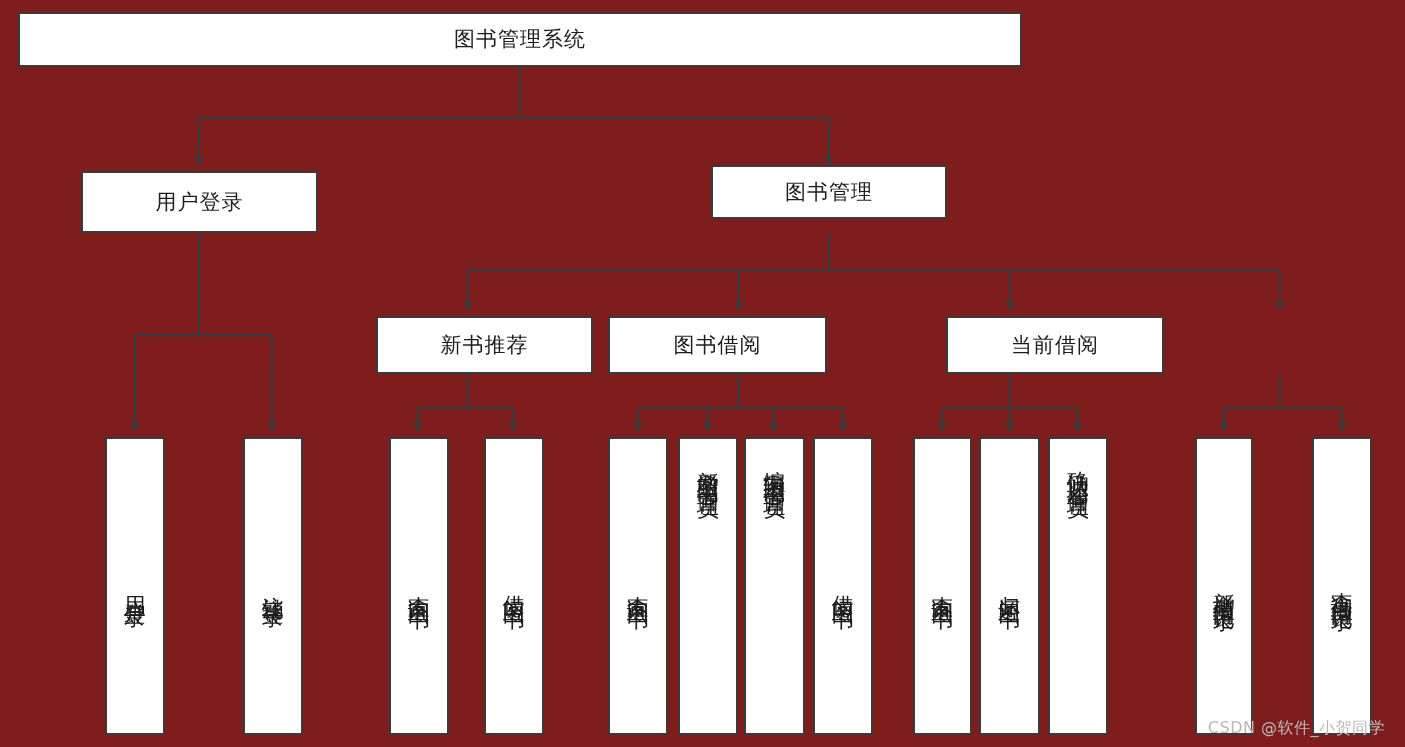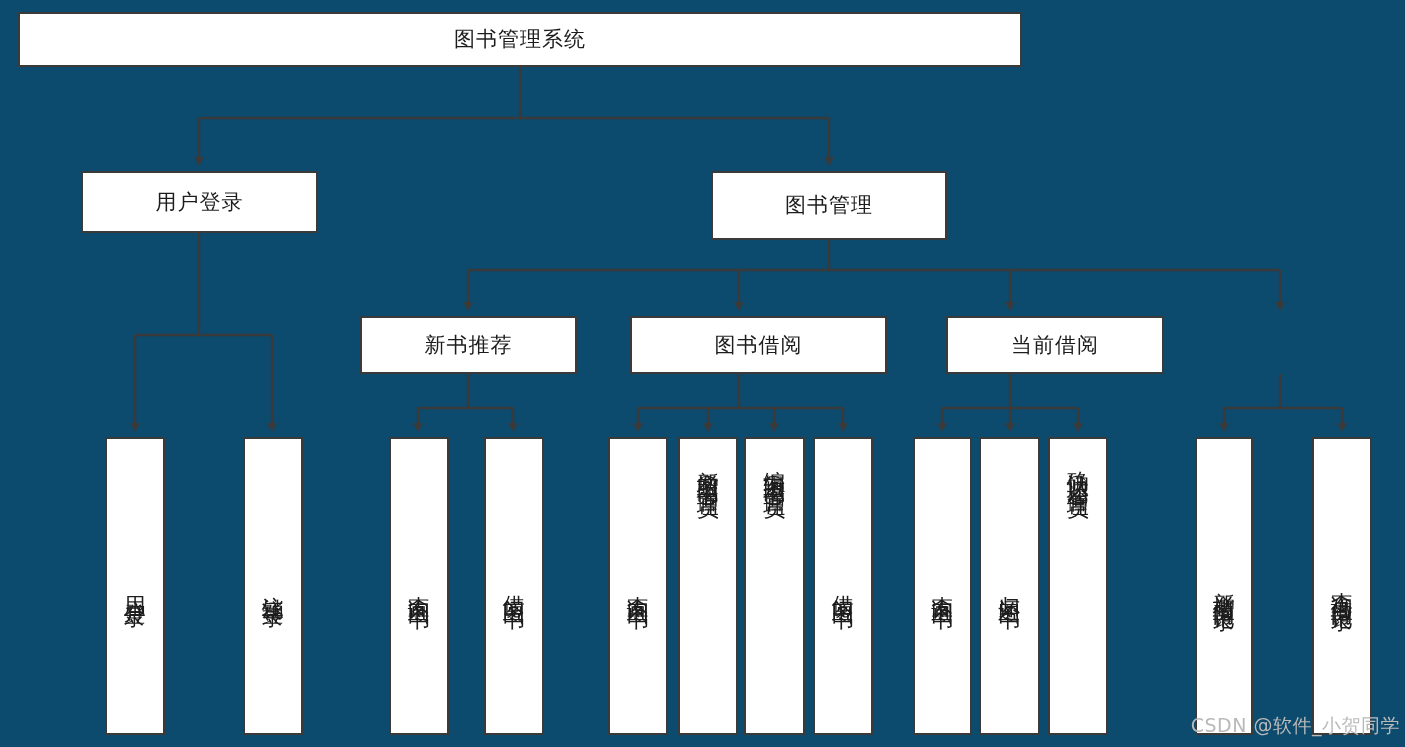--- a/index.html
+++ b/index.html
@@ -7,21 +7,21 @@
     padding: 0;
     background: #ffffff;
   }
   body {
     font-family: "DejaVu Sans", "Liberation Sans", sans-serif;
   }
   #canvas {
     position: relative;
     width: 1405px;
     height: 747px;
-    background: #0c4a6e;
+    background: #7f1d1d;
     overflow: hidden;
   }
   svg.edges {
     position: absolute;
     left: 0;
     top: 0;
     width: 1405px;
     height: 747px;
     pointer-events: none;
   }
@@ -51,23 +51,23 @@
     letter-spacing: 4px;
     font-size: 22px;
     white-space: nowrap;
   }
   .node.vertical.mid {
     align-items: center;
     padding-top: 0;
   }
   #watermark {
     position: absolute;
-    right: 5px;
+    right: 20px;
     bottom: 8px;
-    font-size: 19px;
+    font-size: 16px;
     color: #b9b9b9;
     letter-spacing: 0.5px;
     white-space: nowrap;
   }
 </style>
 </head>
 <body>
 
 <div id="canvas">
 
@@ -121,28 +121,28 @@
     </g>
   </svg>
 
   <div class="node" style="left:18px; top:12px; width:1004px; height:55px;">
     <span class="label">图书管理系统</span>
   </div>
 
   <div class="node" style="left:81px; top:171px; width:237px; height:62px;">
     <span class="label">用户登录</span>
   </div>
-  <div class="node" style="left:711px; top:171px; width:236px; height:69px;">
+  <div class="node" style="left:711px; top:165px; width:236px; height:54px;">
     <span class="label">图书管理</span>
   </div>
 
-  <div class="node" style="left:360px; top:316px; width:217px; height:58px;">
+  <div class="node" style="left:376px; top:316px; width:217px; height:58px;">
     <span class="label">新书推荐</span>
   </div>
-  <div class="node" style="left:630px; top:316px; width:257px; height:58px;">
+  <div class="node" style="left:608px; top:316px; width:219px; height:58px;">
     <span class="label">图书借阅</span>
   </div>
   <div class="node" style="left:946px; top:316px; width:218px; height:58px;">
     <span class="label">当前借阅</span>
   </div>
 
   <div class="node vertical mid" style="left:105px; top:437px; width:60px; height:298px;">
     <span class="label">用户登录</span>
   </div>
   <div class="node vertical mid" style="left:243px; top:437px; width:60px; height:298px;">

